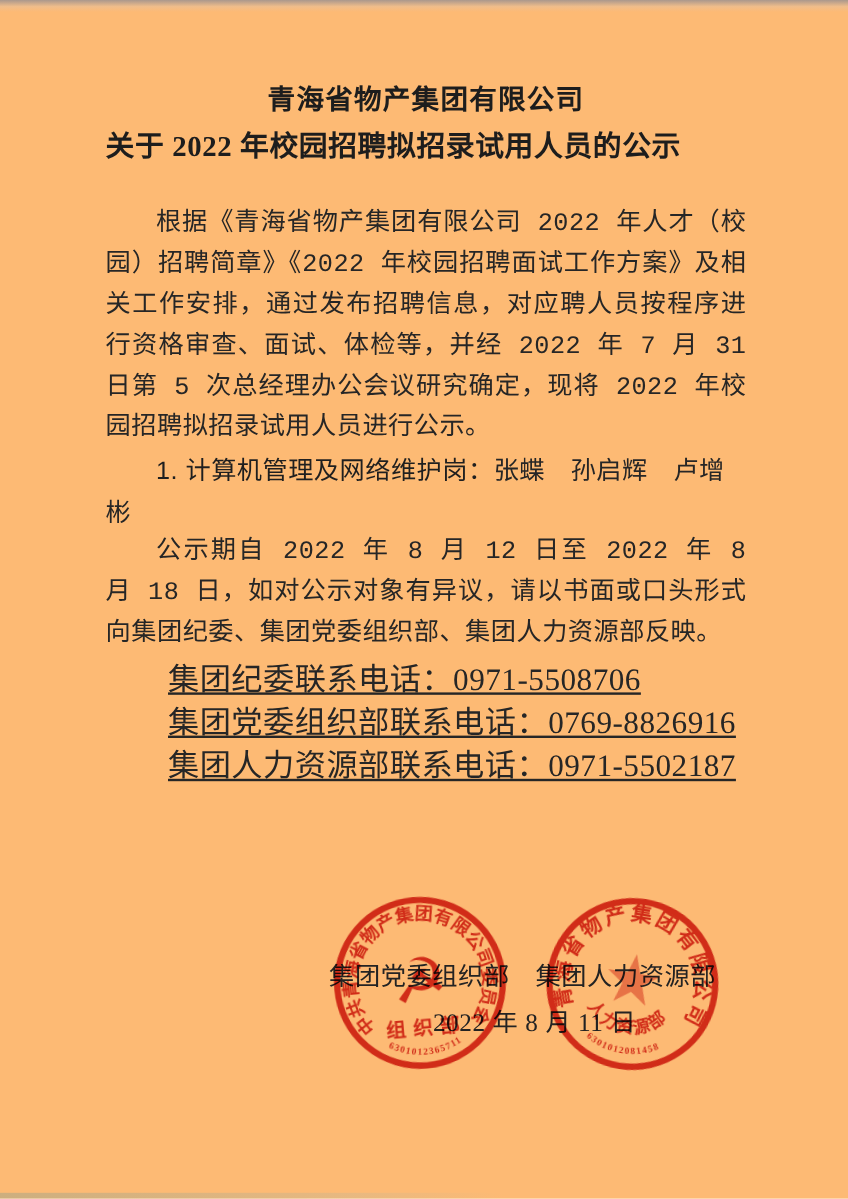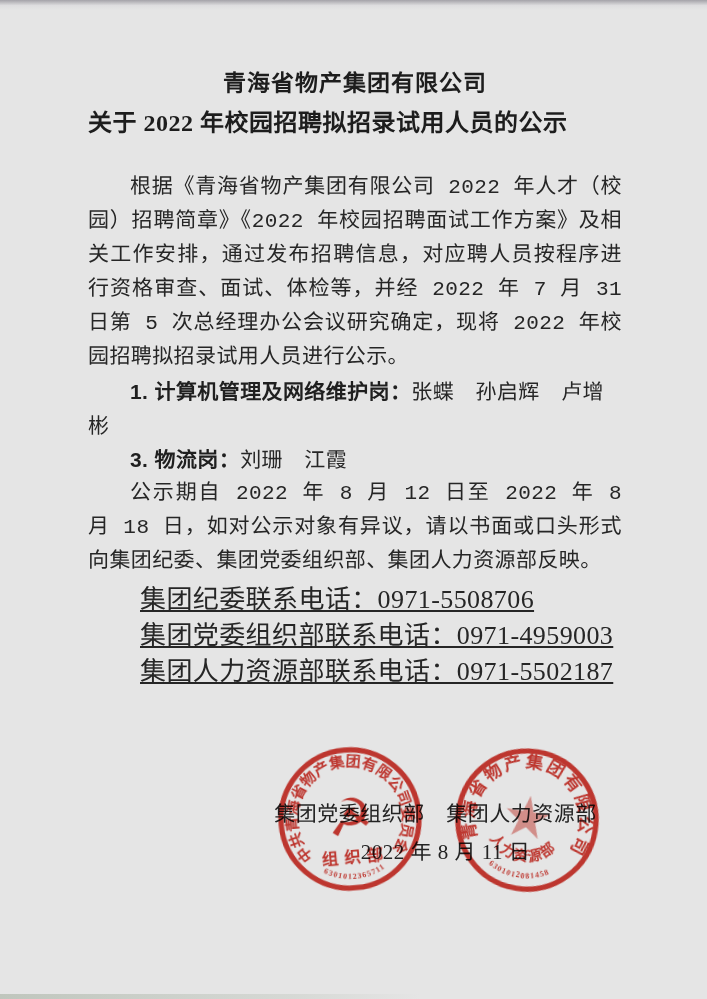--- a/index.html
+++ b/index.html
@@ -1,21 +1,21 @@
 <!DOCTYPE html>
 <html lang="zh-CN"><head>
 <meta charset="utf-8">
 <style>
   html, body { margin: 0; padding: 0; background: #ffffff; }
   .page {
     position: relative;
     width: 707px;
     height: 999px;
     margin: 0 auto;
-    background: #e5e5e5;
+    background: #fdba74;
     overflow: hidden;
     font-family: "Liberation Serif", "DejaVu Serif", serif;
     color: #262626;
   }
   
   .scan-edge-top {
     position: absolute; top: 0; left: 0; width: 707px; height: 10px;
     background: linear-gradient(to bottom, rgba(142,140,148,0.75), rgba(200,198,205,0.25) 55%, rgba(255,255,255,0));
     pointer-events: none;
   }
@@ -58,21 +58,21 @@
     font-family: Liberation Mono, monospace;
   }
   .post-line {
     font-size: 21px;
     line-height: 34px;
     text-indent: 2em;
     letter-spacing: 0.4px;
   }
   .post-label {
     font-family: "Liberation Sans", "DejaVu Sans", sans-serif;
-    font-weight: bold;
+    font-weight: normal;
     color: #1f1f1f;
   }
   .contacts { margin-top: 3px; }
   .contact-line {
     font-size: 26px;
     line-height: 36px;
     text-indent: 2em;
     letter-spacing: 0.4px;
     text-decoration: underline;
   }
@@ -110,27 +110,26 @@
   <div class="scan-edge-top"></div>
   <div class="scan-edge-bottom"></div>
 
   <div class="content">
     <h1 class="org-line">青海省物产集团有限公司</h1>
     <h2 class="title-line">关于 2022 年校园招聘拟招录试用人员的公示</h2>
 
     <p class="para">根据《青海省物产集团有限公司 2022 年人才（校园）招聘简章》《2022 年校园招聘面试工作方案》及相关工作安排，通过发布招聘信息，对应聘人员按程序进行资格审查、面试、体检等，并经 2022 年 7 月 31 日第 5 次总经理办公会议研究确定，现将 2022 年校园招聘拟招录试用人员进行公示。</p>
 
     <div class="post-line"><span class="post-label">1. 计算机管理及网络维护岗：</span><span class="post-names">张蝶　孙启辉　卢增彬</span></div>
-    <div class="post-line"><span class="post-label">3. 物流岗：</span><span class="post-names">刘珊　江霞</span></div>
 
     <p class="para">公示期自 2022 年 8 月 12 日至 2022 年 8 月 18 日，如对公示对象有异议，请以书面或口头形式向集团纪委、集团党委组织部、集团人力资源部反映。</p>
 
     <div class="contacts">
       <div class="contact-line">集团纪委联系电话：0971-5508706</div>
-      <div class="contact-line">集团党委组织部联系电话：0971-4959003</div>
+      <div class="contact-line">集团党委组织部联系电话：0769-8826916</div>
       <div class="contact-line">集团人力资源部联系电话：0971-5502187</div>
     </div>
   </div>
 
   <div class="signature">
     <div class="sig-depts">集团党委组织部　集团人力资源部</div>
     <div class="sig-date">2022 年 8 月 11 日</div>
   </div>
 
   <svg class="seal seal-left" viewBox="0 0 200 200" aria-hidden="true">

